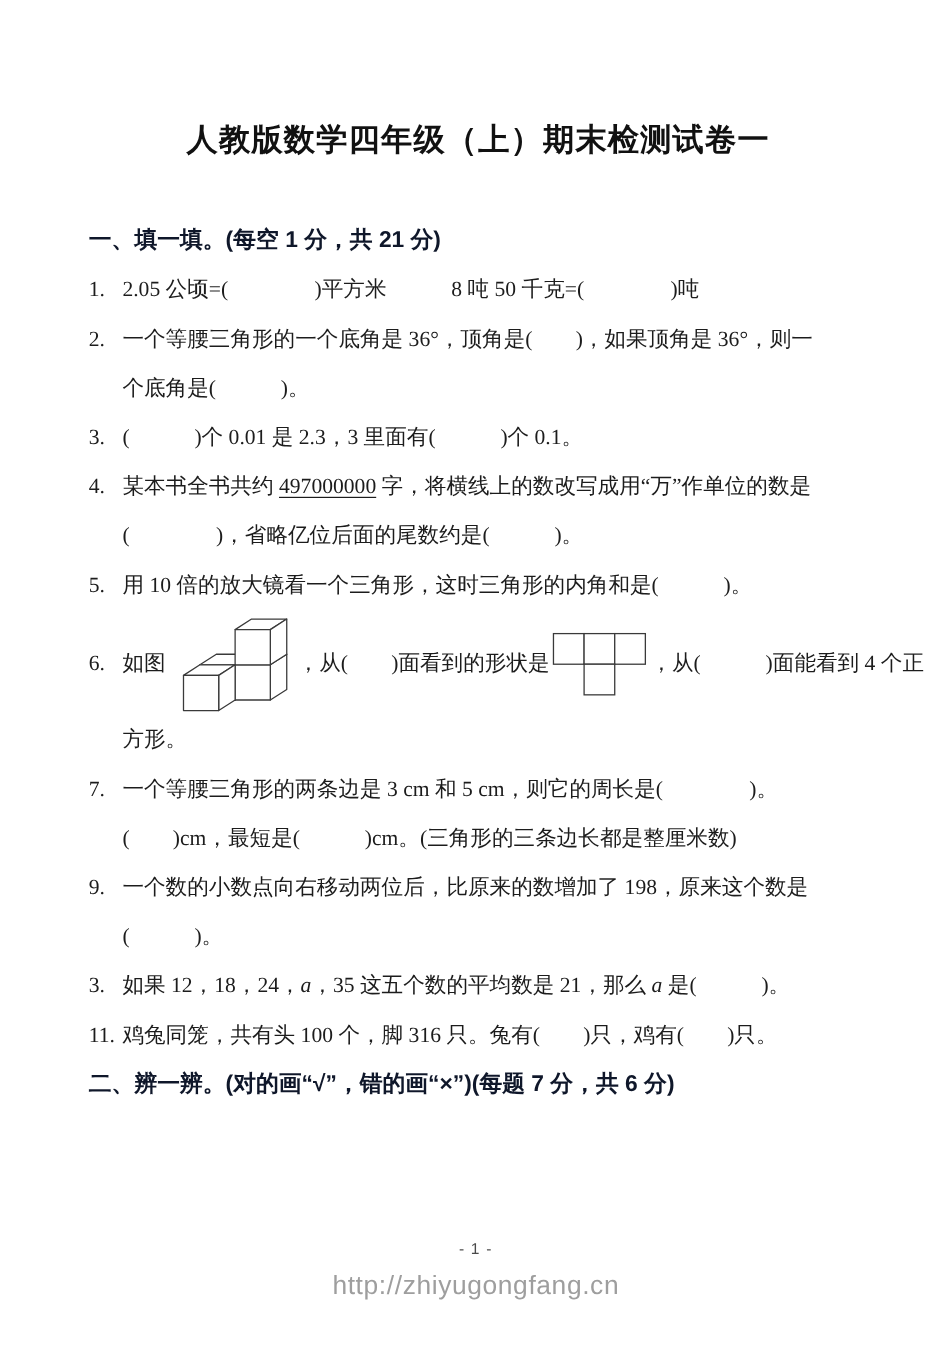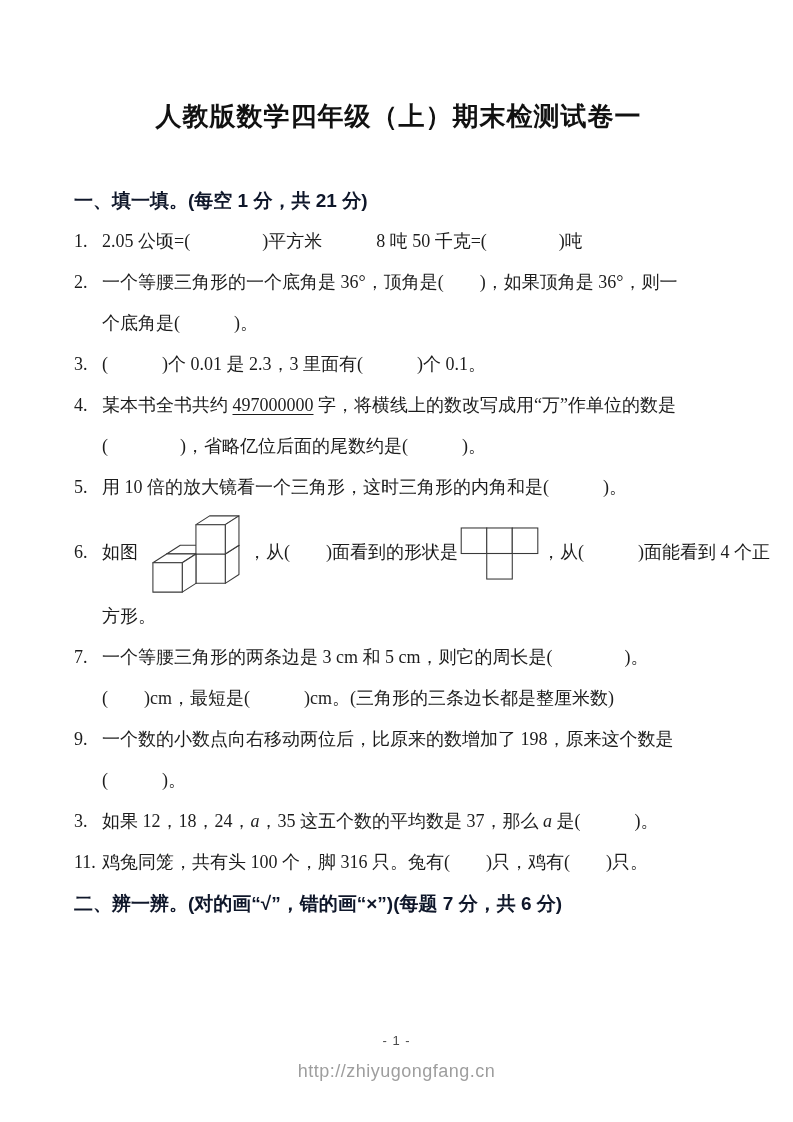--- a/index.html
+++ b/index.html
@@ -27,21 +27,21 @@
   .u{text-decoration:underline;text-underline-offset:3px;}
   i.var{font-style:italic;font-family:"Liberation Serif","DejaVu Serif",serif;}
   .fig{vertical-align:middle;display:inline-block;margin:0 2px;}
   .fig svg{display:block;}
   .footer{position:absolute;left:0;right:0;top:1032px;text-align:center;}
   .page-num{
     font-size:13px;color:#4a4a4a;line-height:18px;
     font-family:"Liberation Sans","DejaVu Sans",sans-serif;letter-spacing:1px;
   }
   .site-url{
-    margin-top:10px;font-size:18px;color:#9e9e9e;line-height:22px;
+    margin-top:10px;font-size:22px;color:#9e9e9e;line-height:22px;
     font-family:"Liberation Sans","DejaVu Sans",sans-serif;letter-spacing:.5px;
   }
 </style>
 </head>
 <body>
 
 <div class="page">
 
   <h1 class="title">人教版数学四年级（上）期末检测试卷一</h1>
 
@@ -103,21 +103,21 @@
   <div class="question">
     <div class="qline">(　　)cm，最短是(　　　)cm。(三角形的三条边长都是整厘米数)</div>
   </div>
 
   <div class="question">
     <div class="qline"><span class="qnum">9.</span><span>一个数的小数点向右移动两位后，比原来的数增加了 198，原来这个数是</span></div>
     <div class="qline">(　　　)。</div>
   </div>
 
   <div class="question">
-    <div class="qline"><span class="qnum">3.</span><span>如果 12，18，24，</span><i class="var">a</i><span>，35 这五个数的平均数是 37，那么 </span><i class="var">a</i><span> 是(　　　)。</span></div>
+    <div class="qline"><span class="qnum">3.</span><span>如果 12，18，24，</span><i class="var">a</i><span>，35 这五个数的平均数是 21，那么 </span><i class="var">a</i><span> 是(　　　)。</span></div>
   </div>
 
   <div class="question">
     <div class="qline"><span class="qnum">11.</span><span>鸡兔同笼，共有头 100 个，脚 316 只。兔有(　　)只，鸡有(　　)只。</span></div>
   </div>
 
   <div class="section-heading">二、辨一辨。(对的画“√”，错的画“×”)(每题 7 分，共 6 分)</div>
 
   <div class="footer">
     <div class="page-num">- 1 -</div>

